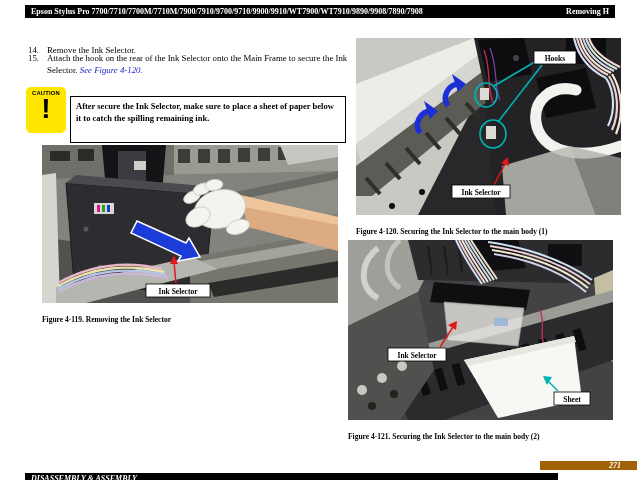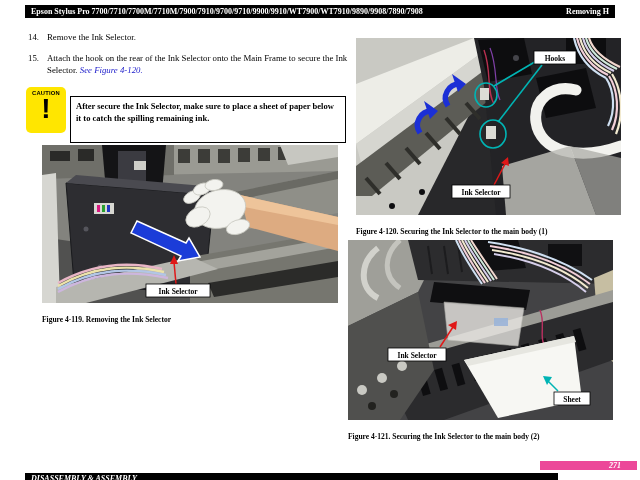--- a/index.html
+++ b/index.html
@@ -8,21 +8,21 @@
 
   
   .hdr{position:absolute;left:25px;top:5px;width:590px;height:13px;background:#000;color:#fff;
        font-weight:bold;font-size:8px;display:flex;justify-content:space-between;
        align-items:center;padding:0 6px;box-sizing:border-box;white-space:nowrap;}
   .ftr-main{position:absolute;left:25px;top:457px;width:533px;height:10px;background:#000;color:#fff;
        font-weight:bold;font-style:italic;font-size:8px;display:flex;align-items:center;
        padding:0 6px;box-sizing:border-box;margin-top:16px;}
   .ftr-center{position:absolute;left:0;top:457px;width:640px;height:10px;line-height:10px;color:#fff;
        font-weight:bold;font-style:italic;font-size:8px;text-align:center;pointer-events:none;}
-  .ftr-page{position:absolute;left:540px;top:461px;width:97px;height:9px;background:#ec4899;color:#fff;
+  .ftr-page{position:absolute;left:540px;top:461px;width:97px;height:9px;background:#a16207;color:#fff;
        font-weight:bold;font-style:italic;font-size:8px;line-height:9px;text-align:right;
        padding-right:16px;box-sizing:border-box;}
 
   
   .step{position:absolute;left:28px;width:326px;font-size:8.8px;line-height:12px;}
   .step .num{position:absolute;left:0;top:0;}
   .step .body{display:block;padding-left:19px;}
   .xref{color:#2222cc;font-style:italic;}
 
   
@@ -43,21 +43,21 @@
 </head>
 <body>
 
 <div class="page">
 
   <div class="hdr">
     <span>Epson Stylus Pro 7700/7710/7700M/7710M/7900/7910/9700/9710/9900/9910/WT7900/WT7910/9890/9908/7890/7908</span>
     <span>Removing H</span>
   </div>
 
-  <div class="step" style="top:31px;">
+  <div class="step" style="top:44px;">
     <span class="num">14.</span>
     <span class="body">Remove the Ink Selector.</span>
   </div>
 
   <div class="step" style="top:52px;">
     <span class="num">15.</span>
     <span class="body"><span>Attach the hook on the rear of the Ink Selector onto the Main Frame to secure the Ink Selector.</span>
       <span class="xref">See Figure 4-120.</span></span>
   </div>
 

